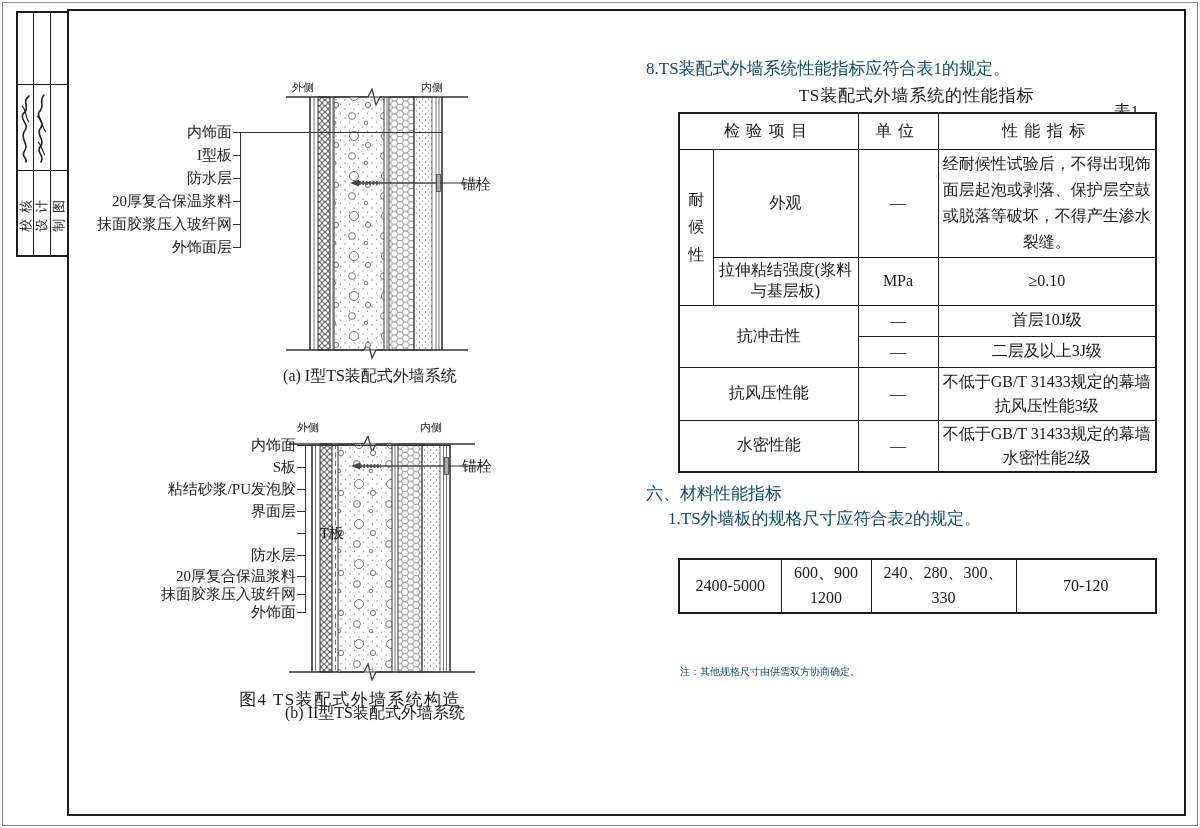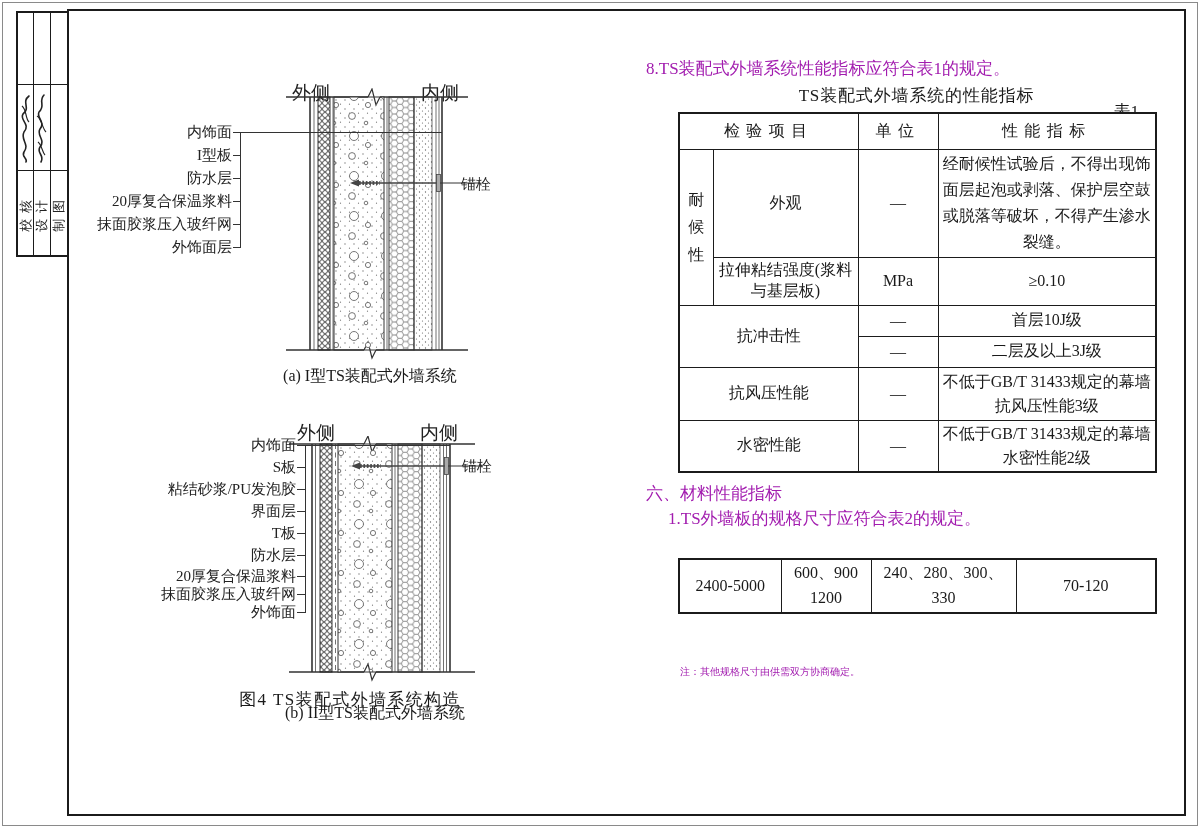--- a/index.html
+++ b/index.html
@@ -19,27 +19,27 @@
     display:flex;align-items:center;justify-content:center;overflow:hidden;}
   .stamp-cell:nth-child(3n){border-right:none;}
   .stamp-cell.last-row{border-bottom:none;}
   .stamp-label{transform:rotate(-90deg);font-size:13px;letter-spacing:.45em;
     white-space:nowrap;color:#222;}
   
   .hline{position:absolute;height:1px;background:#333;}
   .vline{position:absolute;width:1px;background:#333;}
   .dlabel{position:absolute;font-size:15px;line-height:19px;height:19px;
     white-space:nowrap;color:#222;}
-  .side-label{position:absolute;font-size:19px;color:#222;white-space:nowrap;}
+  .side-label{position:absolute;font-size:11px;color:#222;white-space:nowrap;}
   .caption{position:absolute;font-size:16px;text-align:center;color:#1a1a1a;white-space:nowrap;}
   .fig-caption{position:absolute;font-size:17px;text-align:center;color:#1a1a1a;
     white-space:nowrap;letter-spacing:.08em;}
   .wall-svg{position:absolute;}
   
-  .para{position:absolute;font-size:17px;color:#a21caf;white-space:nowrap;}
+  .para{position:absolute;font-size:17px;color:#0c4a6e;white-space:nowrap;}
   .tbl-title-row{position:absolute;width:477px;height:22px;font-size:17px;}
   .tbl-title{position:absolute;left:0;width:100%;text-align:center;letter-spacing:.05em;}
   .tbl-tag{position:absolute;right:16px;top:16px;}
   table.spec{border-collapse:collapse;table-layout:fixed;position:absolute;
     border:2px solid #1b1b1b;background:#fff;}
   table.spec td{border:1px solid #1b1b1b;font-size:16px;text-align:center;
     vertical-align:middle;padding:1px 4px;color:#1a1a1a;}
   td.hdr{letter-spacing:.4em;}
   td.vtext{width:1em;word-break:break-all;line-height:1.7;padding:0 2px;}
   td.longtext{text-align:left;line-height:1.62;padding:2px 7px;}
@@ -240,21 +240,21 @@
   <div class="hline" style="left:297px;top:533px;width:9px"></div>
   <div class="hline" style="left:297px;top:555px;width:9px"></div>
   <div class="hline" style="left:297px;top:576px;width:9px"></div>
   <div class="hline" style="left:297px;top:594px;width:9px"></div>
   <div class="hline" style="left:297px;top:612px;width:9px"></div>
 
   <div class="dlabel" style="right:904px;top:436px">内饰面</div>
   <div class="dlabel" style="right:904px;top:458px">S板</div>
   <div class="dlabel" style="right:904px;top:480px">粘结砂浆/PU发泡胶</div>
   <div class="dlabel" style="right:904px;top:502px">界面层</div>
-  <div class="dlabel" style="right:904px;top:524px">T板</div>
+  <div class="dlabel" style="right:856px;top:524px">T板</div>
   <div class="dlabel" style="right:904px;top:546px">防水层</div>
   <div class="dlabel" style="right:904px;top:567px">20厚复合保温浆料</div>
   <div class="dlabel" style="right:904px;top:585px">抹面胶浆压入玻纤网</div>
   <div class="dlabel" style="right:904px;top:603px">外饰面</div>
   <div class="dlabel" style="left:462px;top:457px">锚栓</div>
 
   <div class="caption" style="left:230px;top:703px;width:290px">(b) II型TS装配式外墙系统</div>
   <div class="fig-caption" style="left:180px;top:688px;width:340px">图4 TS装配式外墙系统构造</div>
 
   <div class="para" style="left:646px;top:57px">8.TS装配式外墙系统性能指标应符合表1的规定。</div>

